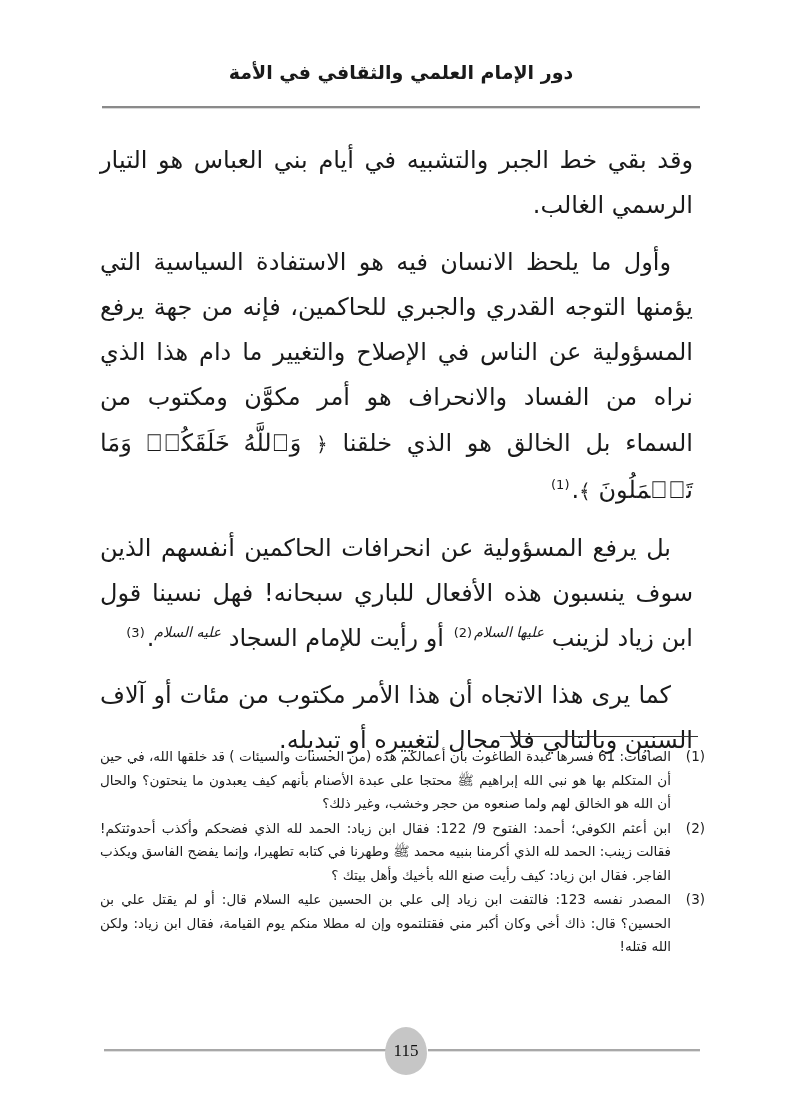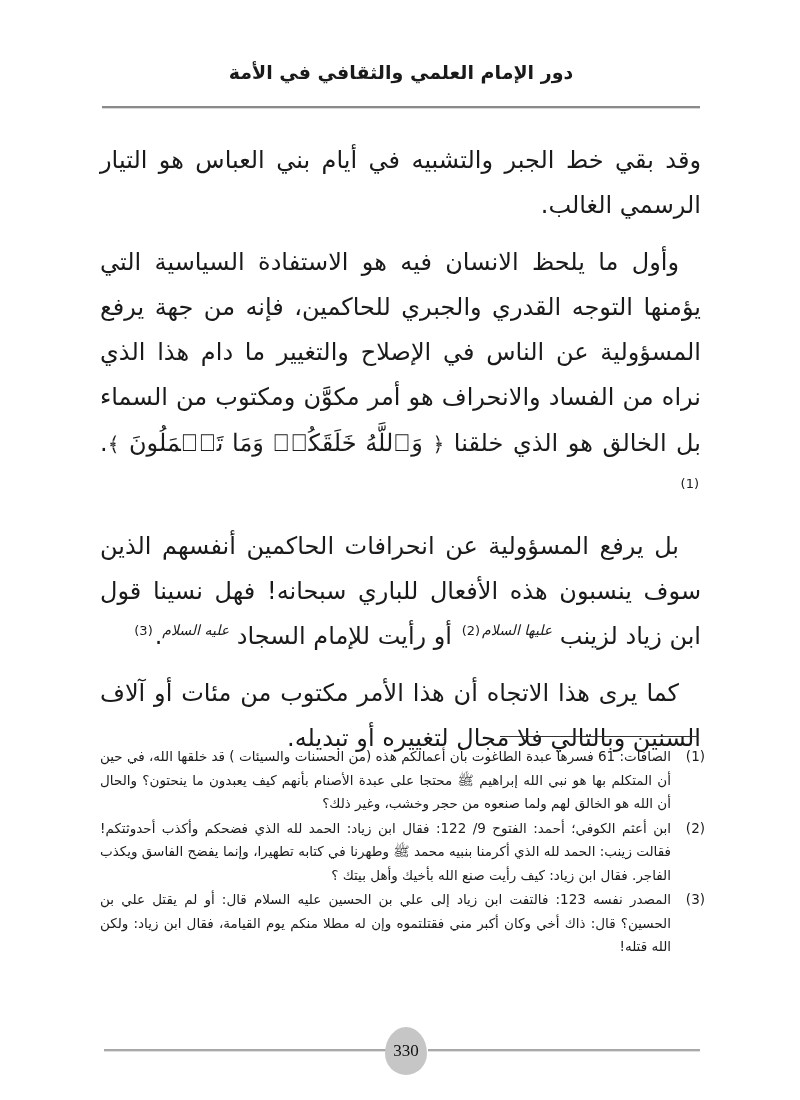--- a/index.html
+++ b/index.html
@@ -15,21 +15,21 @@
   }
   .head-rule {
     position: absolute; top: 106px; left: 102px; width: 598px; height: 2px;
     background: #8a8a8a; border-bottom: 1px solid #d8d8d8;
   }
   .body-text {
     position: absolute; top: 138px; left: 100px; width: 605px;
     font-family: "DejaVu Sans", sans-serif; font-size: 24px; line-height: 45px;
     text-align: justify; text-align-last: right;
   }
-  .para { margin: 0 4px 12px 0; text-indent: 22px; }
+  .para { margin: 0 12px 12px 0; text-indent: 22px; }
   .para.first { text-indent: 0; }
   .quran { font-family: Liberation Sans, sans-serif; }
   .bracket { font-size: 20px; }
   sup.fnref { font-size: 13px; vertical-align: super; line-height: 0; margin: 0 2px; }
   .honorific { font-size: 14px; vertical-align: super; line-height: 0; font-style: italic; }
   .fn-sep {
     position: absolute; top: 736px; left: 500px; width: 198px; height: 1px;
     background: #333;
   }
   .footnotes {
@@ -99,16 +99,16 @@
     </div>
     <div class="fn">
       <span class="fn-num">(3)</span>
       <span class="fn-text">المصدر نفسه 123: فالتفت ابن زياد إلى علي بن الحسين عليه السلام قال: أو لم يقتل علي بن الحسين؟ قال: ذاك أخي وكان أكبر مني فقتلتموه وإن له مطلا منكم يوم القيامة، فقال ابن زياد: ولكن الله قتله!</span>
     </div>
   </div>
 
   <div class="foot-rule left"></div>
   <div class="foot-rule right"></div>
   <div class="page-badge">
-    <span>330</span>
+    <span>115</span>
   </div>
 
 </div>
 
 </body></html>

